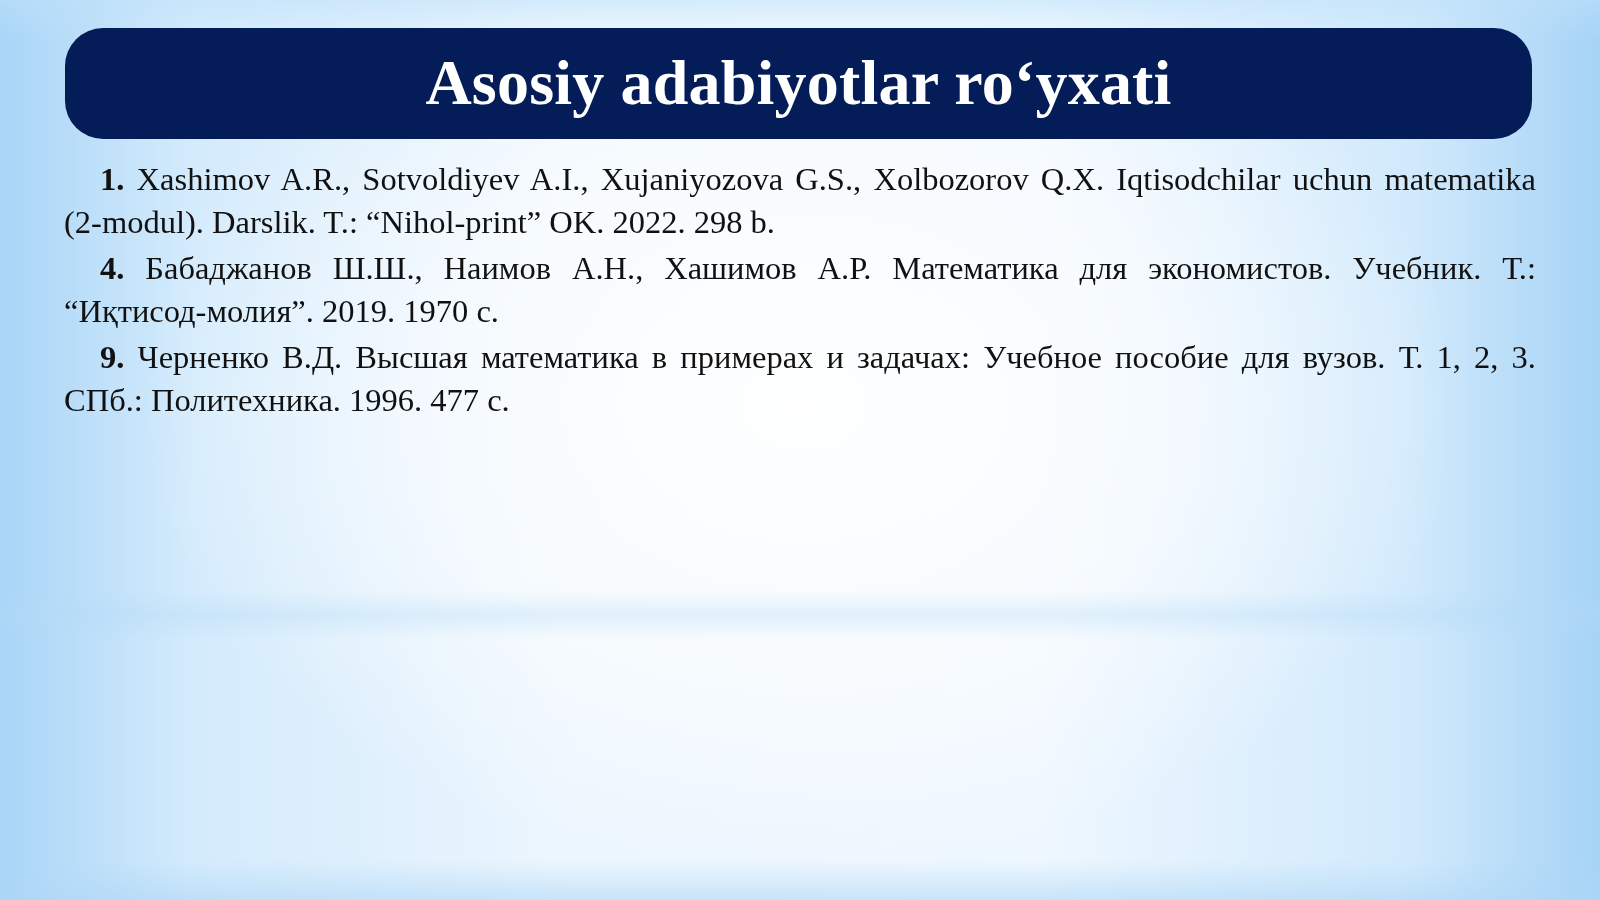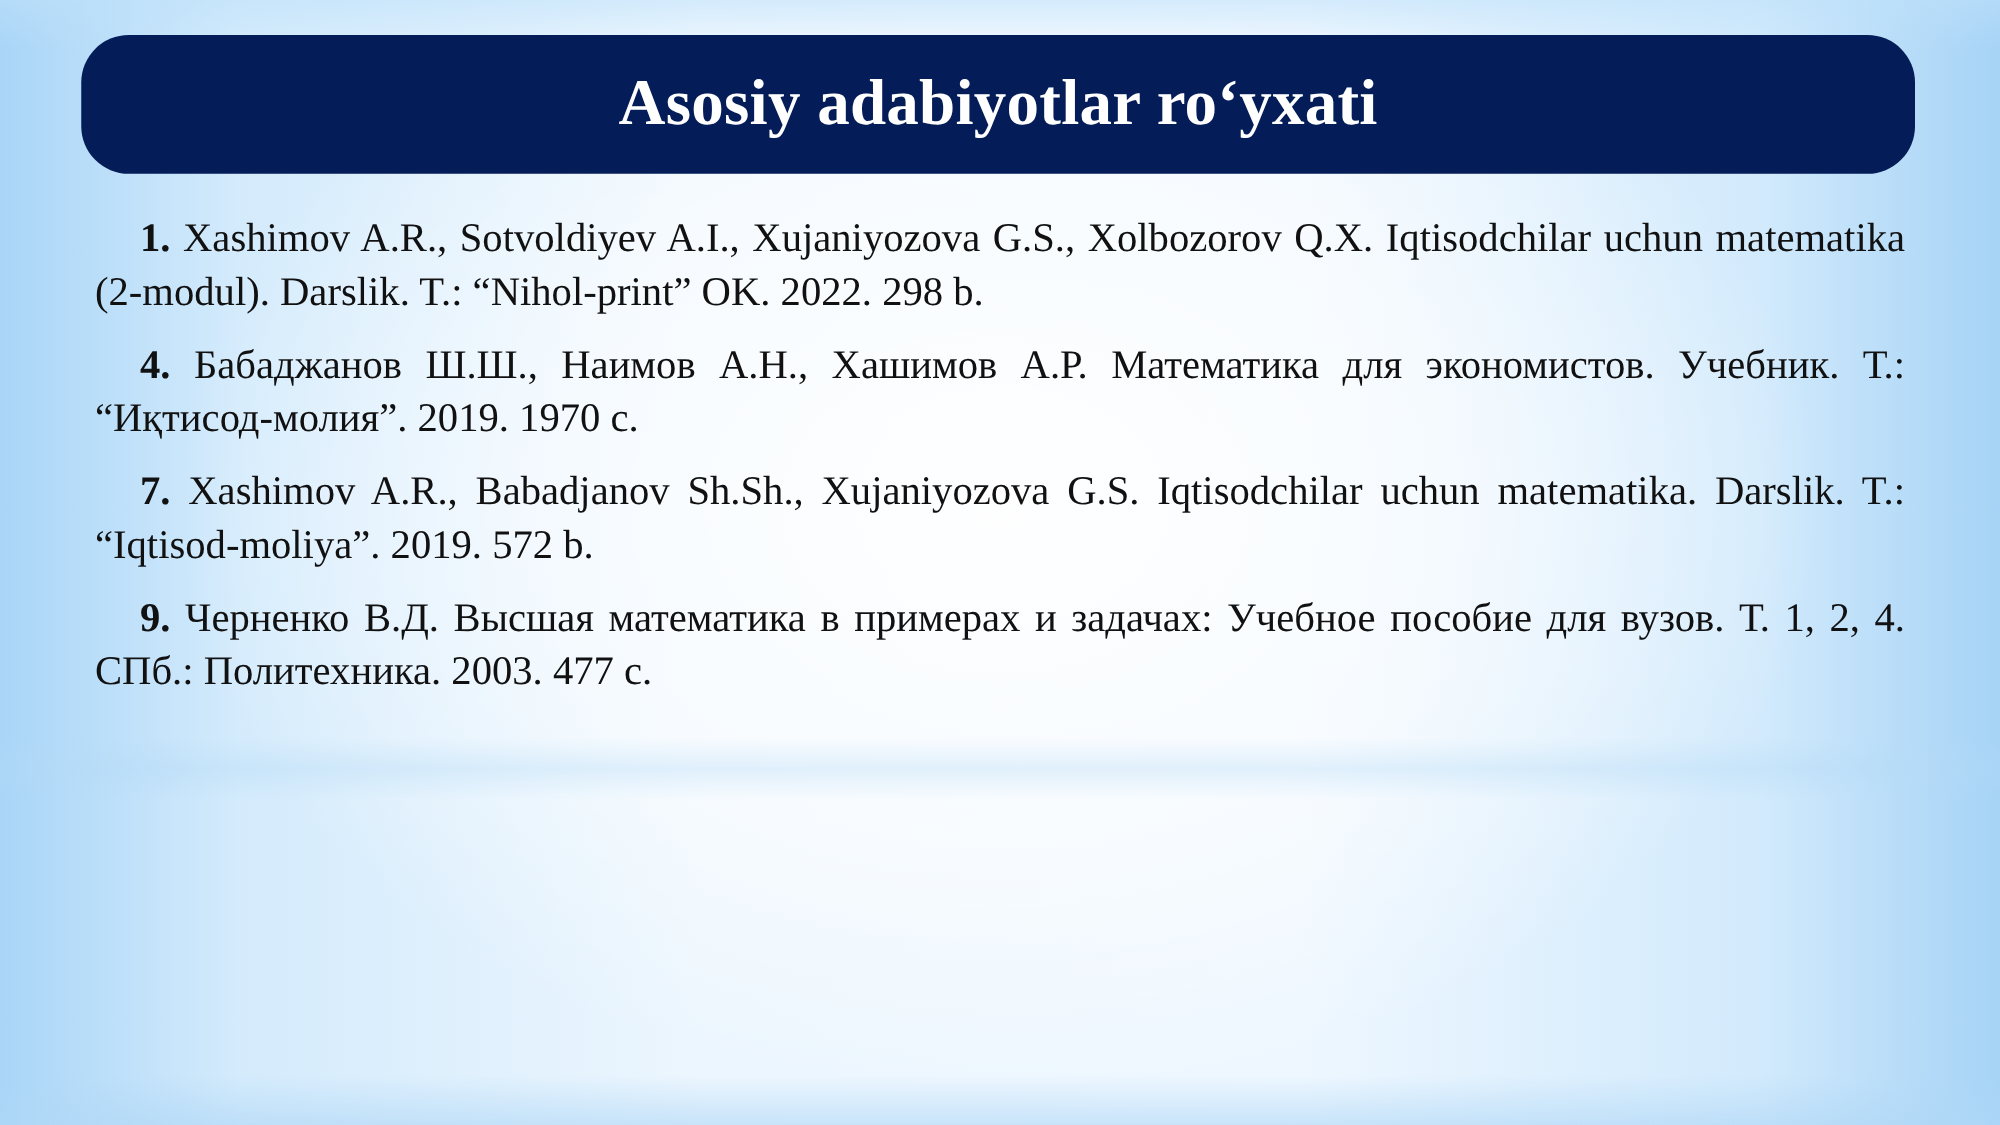--- a/index.html
+++ b/index.html
@@ -46,56 +46,55 @@
       background: #041c57;
       border-radius: 38px;
       display: flex;
       align-items: center;
       justify-content: center;
     }
     .title-text {
       color: #ffffff;
       font-family: "Liberation Serif", "DejaVu Serif", serif;
       font-weight: bold;
-      font-size: 52px;
+      font-size: 64px;
       letter-spacing: 0.2px;
       margin-top: -2px;
     }
     .refs {
       position: absolute;
       left: 60px;
       top: 154px;
       width: 1480px;
       margin: 0;
       padding: 0;
       list-style: none;
       font-family: "Liberation Serif", "DejaVu Serif", serif;
       font-size: 32.5px;
       line-height: 42.6px;
       color: #111111;
     }
     .ref-item {
       text-align: justify;
       text-indent: 36px;
-      margin: 16px;
+      margin: 4px;
       padding: 0;
     }
     .ref-num {
       font-weight: bold;
     }
   </style>
 </head>
 <body>
 
 <div class="band band-top"></div>
 <div class="band band-mid"></div>
 <div class="band band-bottom"></div>
 
 <div class="title-bar">
   <span class="title-text">Asosiy adabiyotlar ro‘yxati</span>
 </div>
 
 <ol class="refs">
   <li class="ref-item"><span class="ref-num">1.</span> <span>Xashimov A.R., Sotvoldiyev A.I., Xujaniyozova G.S., Xolbozorov Q.X. Iqtisodchilar uchun matematika (2-modul). Darslik. T.: “Nihol-print” OK. 2022. 298 b.</span></li>
   <li class="ref-item"><span class="ref-num">4.</span> <span>Бабаджанов Ш.Ш., Наимов А.Н., Хашимов А.Р. Математика для экономистов. Учебник. Т.: “Иқтисод-молия”. 2019. 1970 с.</span></li>
-  <li class="ref-item"><span class="ref-num">7.</span> <span>Xashimov A.R., Babadjanov Sh.Sh., Xujaniyozova G.S. Iqtisodchilar uchun matematika. Darslik. T.: “Iqtisod-moliya”. 2019. 572 b.</span></li>
-  <li class="ref-item"><span class="ref-num">9.</span> <span>Черненко В.Д. Высшая математика в примерах и задачах: Учебное пособие для вузов. Т. 1, 2, 4. СПб.: Политехника. 2003. 477 с.</span></li>
+  <li class="ref-item"><span class="ref-num">9.</span> <span>Черненко В.Д. Высшая математика в примерах и задачах: Учебное пособие для вузов. Т. 1, 2, 3. СПб.: Политехника. 1996. 477 с.</span></li>
 </ol>
 
 </body></html>

